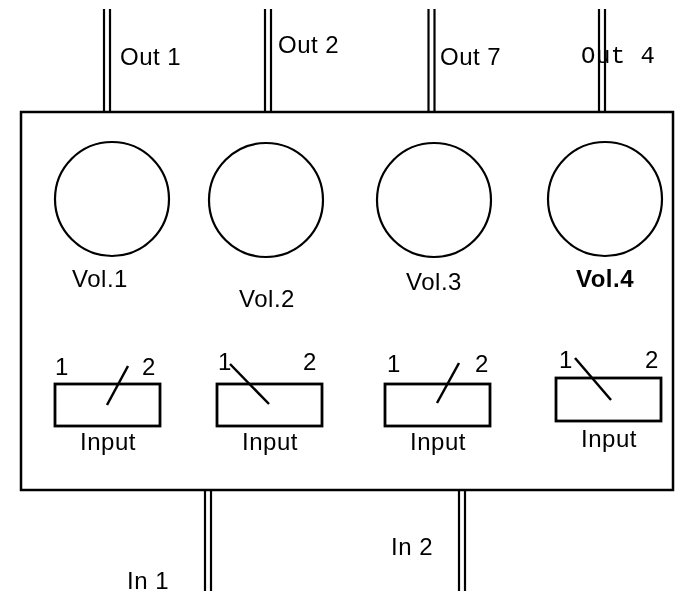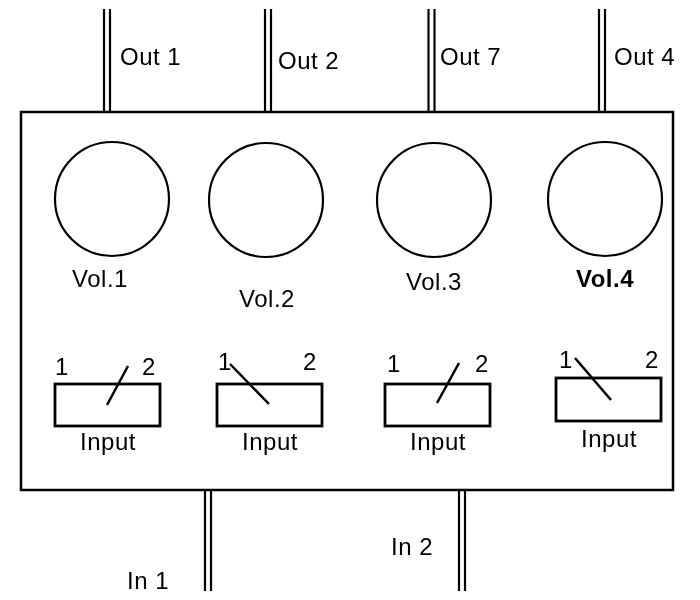--- a/index.html
+++ b/index.html
@@ -74,23 +74,23 @@
       <rect x="385" y="384" width="105" height="42" fill="none" stroke="#000" stroke-width="2.8"></rect>
       <line x1="437" y1="403" x2="459" y2="363" stroke="#000" stroke-width="2.5"></line>
     </g>
     <g>
       <rect x="556" y="378" width="105" height="43" fill="none" stroke="#000" stroke-width="2.8"></rect>
       <line x1="575" y1="358" x2="611" y2="400" stroke="#000" stroke-width="2.5"></line>
     </g>
   </svg>
 
   <div class="lbl" style="left:120px; top:44px;">Out 1</div>
-  <div class="lbl" style="left:278px; top:48px;">Out 2</div>
+  <div class="lbl" style="left:278px; top:32px;">Out 2</div>
   <div class="lbl" style="left:440px; top:44px;">Out 7</div>
-  <div class="lbl" style="left:614px; top:44px;">Out 4</div>
+  <div class="lbl" style="left:581px; top:44px;font-family:Liberation Mono, monospace;">Out 4</div>
 
   <div class="lbl centered" style="left:100px; top:266px;">Vol.1</div>
   <div class="lbl centered" style="left:267px; top:272px;margin-top:14px;">Vol.2</div>
   <div class="lbl centered" style="left:434px; top:269px;">Vol.3</div>
   <div class="lbl centered" style="left:605px; top:266px;font-weight:bold;">Vol.4</div>
 
   <div class="lbl" style="left:55px; top:354px;">1</div>
   <div class="lbl" style="left:142px; top:354px;">2</div>
   <div class="lbl" style="left:218px; top:349px;">1</div>
   <div class="lbl" style="left:303px; top:349px;">2</div>

